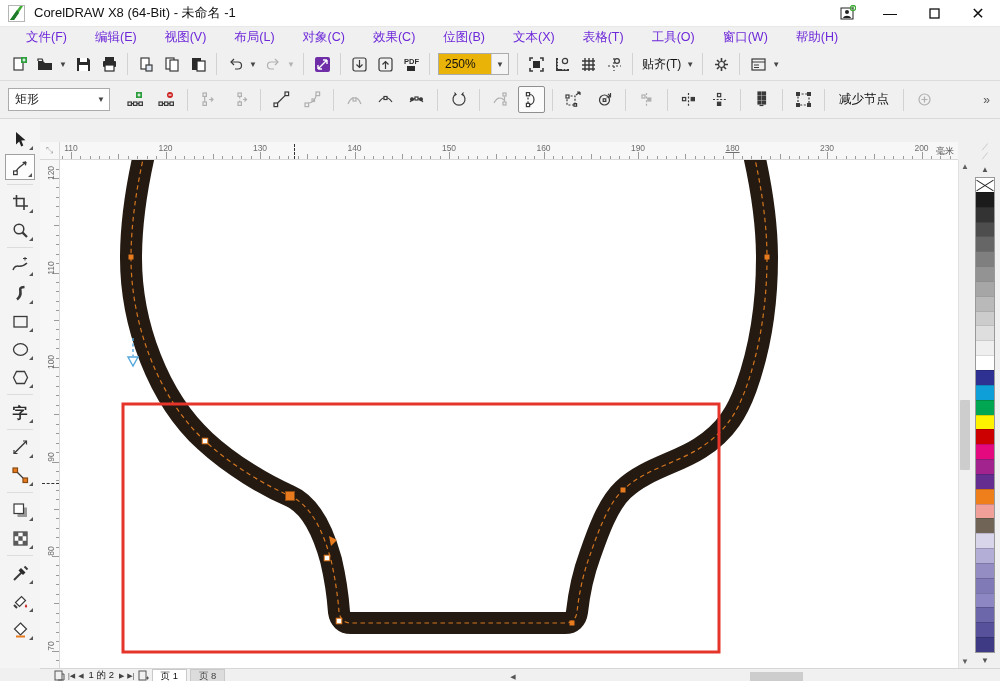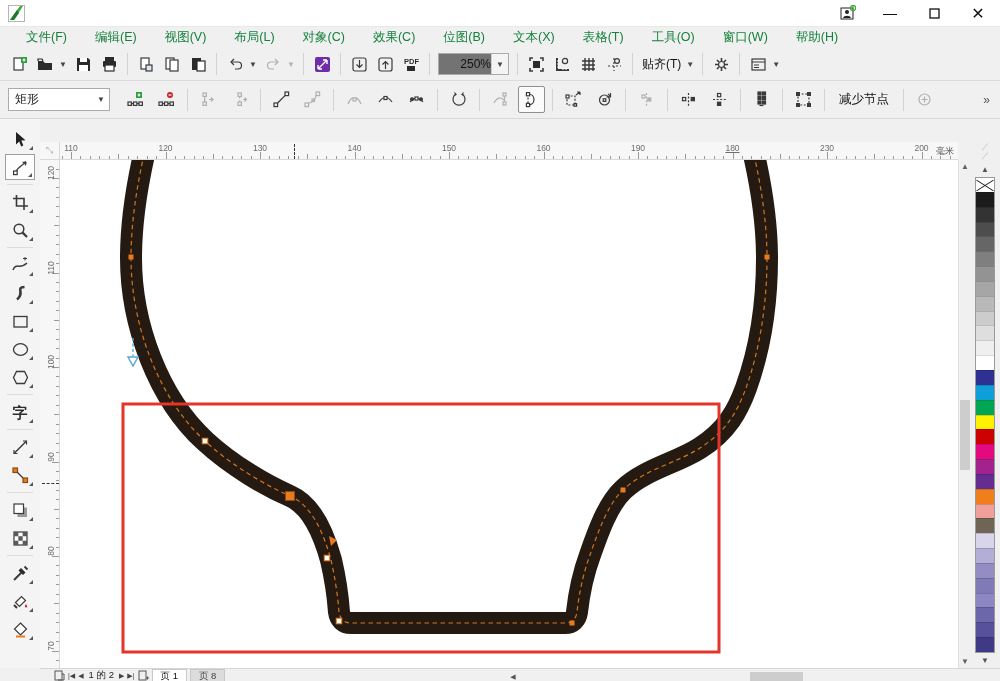--- a/index.html
+++ b/index.html
@@ -10,30 +10,30 @@
   
   #titlebar { position:absolute; left:0; top:0; width:1000px; height:27px; background:#ffffff; display:flex; align-items:center; border-bottom:1px solid #e8e8e8; }
   #titlebar .logo { width:17px; height:17px; margin:0 9px 0 8px; }
   #titlebar .title { font-size:13px; color:#111; }
   #titlebar .win-controls { margin-left:auto; display:flex; align-items:center; height:100%; }
   .winbtn { width:44px; height:100%; display:flex; align-items:center; justify-content:center; font-size:14px; color:#111; }
   .userbtn { width:40px; height:100%; display:flex; align-items:center; justify-content:center; }
 
   
   #menubar { position:absolute; left:0; top:27px; width:1000px; height:21px; background:#f0f0f0; display:flex; align-items:center; padding-left:12px; }
-  .menu-item { padding:8px 14px; font-size:12.5px; color:#15803d; cursor:default; }
+  .menu-item { padding:8px 14px; font-size:12.5px; color:#6d28d9; cursor:default; }
 
   
   #toolbar { position:absolute; left:0; top:48px; width:1000px; height:33px; background:#f0f0f0; display:flex; align-items:center; padding-left:6px; border-bottom:1px solid #dcdcdc; }
   .tbtn { height:24px; min-width:24px; display:flex; align-items:center; justify-content:center; margin:0 1px; border:1px solid transparent; border-radius:2px; }
   .tbtn svg { display:block; }
   .caret { width:10px; height:24px; display:flex; align-items:center; justify-content:center; font-size:8px; color:#444; margin-right:2px; }
   .vsep { width:1px; height:22px; background:#d2d2d2; margin:0 5px; }
   .disabled { opacity:.35; }
-  #zoom-combo { display:flex; align-items:center; height:22px; background:#737373; border:1px solid #ababab; margin:8px 3px;text-align:right; }
+  #zoom-combo { display:flex; align-items:center; height:22px; background:#eab308; border:1px solid #ababab; margin:8px 3px; }
   #zoom-combo .zval { width:52px; padding-left:6px; font-size:12px; color:#111; }
   #zoom-combo .zdrop { width:17px; height:100%; display:flex; align-items:center; justify-content:center; font-size:8px; color:#444; border-left:1px solid #d0d0d0; background:#f4f4f4; }
   .tlabel { font-size:12px; color:#111; padding:0 2px; }
 
   
   #propbar { position:absolute; left:0; top:81px; width:1000px; height:38px; background:#f0f0f0; display:flex; align-items:center; padding-left:8px; border-bottom:1px solid #d8d8d8; }
   #shape-combo { display:flex; align-items:center; width:102px; height:23px; background:#fff; border:1px solid #ababab; margin-right:10px; }
   #shape-combo .sval { flex:1; padding-left:6px; font-size:12px; }
   #shape-combo .sdrop { width:16px; font-size:8px; color:#444; text-align:center; }
   .pbtn { height:27px; min-width:27px; display:flex; align-items:center; justify-content:center; margin:0 2px; border:1px solid transparent; border-radius:2px; }
@@ -104,20 +104,21 @@
 <body>
 
 <div id="app">
 
   <div id="titlebar">
     <svg class="logo" viewBox="0 0 17 17">
       <rect x="0.5" y="0.5" width="16" height="16" fill="#fff" stroke="#b5b5b5"></rect>
       <path d="M2 15 L12 1 L15 1 L6 15 Z" fill="#3faa35"></path>
       <path d="M2 15 L9 5 L11 8 L6 15 Z" fill="#1d7a2a"></path>
     </svg>
+    <span class="title">CorelDRAW X8 (64-Bit) - 未命名 -1</span>
     <div class="win-controls">
       <span class="userbtn">
         <svg width="16" height="16" viewBox="0 0 16 16">
             <rect x="1" y="3" width="12" height="11" fill="none" stroke="#222"></rect>
             <circle cx="7" cy="7" r="2" fill="#222"></circle>
             <path d="M3 13 c1-3 7-3 8 0 Z" fill="#222"></path>
             <circle cx="13" cy="3" r="2.6" fill="none" stroke="#3faa35" stroke-width="1.2"></circle>
             <line x1="13" y1="1" x2="13" y2="3.4" stroke="#3faa35" stroke-width="1.2"></line>
           </svg>
       </span>

